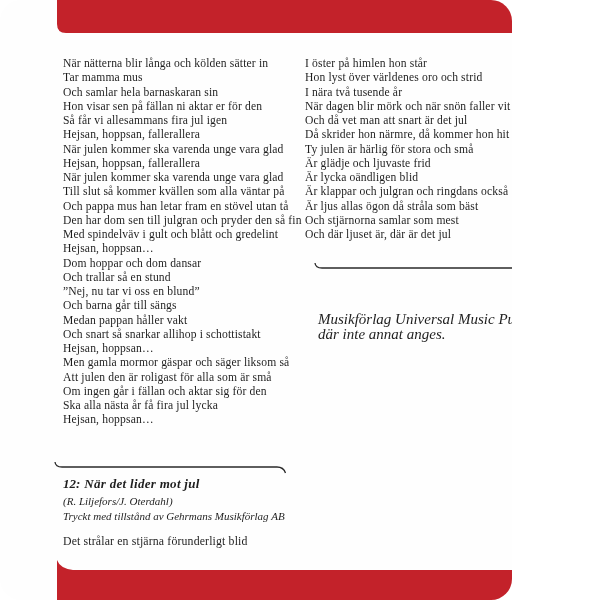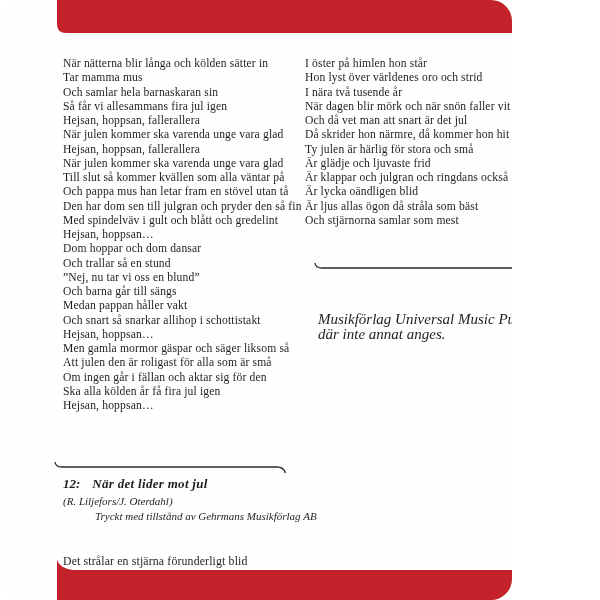--- a/index.html
+++ b/index.html
@@ -38,41 +38,39 @@
   .left-lyrics  { left: 63px; top: 57px;  width: 252px; }
   .right-lyrics { left: 305px; top: 57px; width: 232px; }
 
   .song-header {
     left: 63px; top: 476px;
     font-style: italic;
     font-size: 13px;
     white-space: nowrap;
   }
   .song-number { font-weight: bold; }
-  .song-title  { font-weight: bold; margin-left: 12px; letter-spacing: 0.3px; }
+  .song-title  { font-weight: bold; margin-left: 4px; letter-spacing: 0.3px; }
 
   .song-credits {
     left: 63px; top: 495px;
     font-style: italic;
     font-size: 11px;
     white-space: nowrap;
   }
   .song-license {
     left: 63px; top: 510px;
     font-style: italic;
     font-size: 11px;
     white-space: nowrap;
-    margin-left: 32px;
   }
   .song-first-line {
     left: 63px; top: 534px;
     font-size: 11.8px;
     letter-spacing: 0.15px;
     white-space: nowrap;
-    margin-top: 20px;
   }
   .right-footer {
     left: 318px; top: 277px;
     font-style: italic;
     font-size: 15px;
     line-height: 15px;
     white-space: nowrap;
     margin-top: 35px;
   }
 </style>
@@ -85,57 +83,59 @@
     <path d="M57,0 H547 V43 Q544,34.5 530,33 H66 Q57,33 57,24 Z" fill="#c3222a"></path>
     <path d="M545,600 V579 Q545,570 536,570 H73 Q60,568.5 57,560 V600 Z" fill="#c3222a"></path>
     <path fill="none" stroke-width="1.3" d="M55,462 Q55.5,467 62,467 H277 Q283.5,467 285.5,473" stroke="#2a2a2a"></path>
     <path fill="none" stroke-width="1.3" d="M315,263 Q315.5,268 322,268 H537 Q543.5,268 545.5,274" stroke="#2a2a2a"></path>
   </svg>
 
   <div class="col lyrics left-lyrics">
       <div class="line">När nätterna blir långa och kölden sätter in</div>
       <div class="line">Tar mamma mus</div>
       <div class="line">Och samlar hela barnaskaran sin</div>
+      <div class="line">Hon visar sen på fällan ni aktar er för den</div>
       <div class="line">Så får vi allesammans fira jul igen</div>
       <div class="line">Hejsan, hoppsan, fallerallera</div>
       <div class="line">När julen kommer ska varenda unge vara glad</div>
       <div class="line">Hejsan, hoppsan, fallerallera</div>
       <div class="line">När julen kommer ska varenda unge vara glad</div>
       <div class="line">Till slut så kommer kvällen som alla väntar på</div>
       <div class="line">Och pappa mus han letar fram en stövel utan tå</div>
       <div class="line">Den har dom sen till julgran och pryder den så fin</div>
       <div class="line">Med spindelväv i gult och blått och gredelint</div>
       <div class="line">Hejsan, hoppsan…</div>
       <div class="line">Dom hoppar och dom dansar</div>
       <div class="line">Och trallar så en stund</div>
       <div class="line">”Nej, nu tar vi oss en blund”</div>
       <div class="line">Och barna går till sängs</div>
       <div class="line">Medan pappan håller vakt</div>
       <div class="line">Och snart så snarkar allihop i schottistakt</div>
       <div class="line">Hejsan, hoppsan…</div>
       <div class="line">Men gamla mormor gäspar och säger liksom så</div>
       <div class="line">Att julen den är roligast för alla som är små</div>
       <div class="line">Om ingen går i fällan och aktar sig för den</div>
-      <div class="line">Ska alla kölden år få fira jul igen</div>
+      <div class="line">Ska alla nästa år få fira jul lycka</div>
       <div class="line">Hejsan, hoppsan…</div>
     </div>
 
   <div class="col lyrics right-lyrics">
       <div class="line">I öster på himlen hon står</div>
       <div class="line">Hon lyst över världenes oro och strid</div>
       <div class="line">I nära två tusende år</div>
       <div class="line">När dagen blir mörk och när snön faller vit</div>
       <div class="line">Och då vet man att snart är det jul</div>
       <div class="line">Då skrider hon närmre, då kommer hon hit</div>
       <div class="line">Ty julen är härlig för stora och små</div>
       <div class="line">Är glädje och ljuvaste frid</div>
+      <div class="line">Är lycka oändligen blid</div>
       <div class="line">Är klappar och julgran och ringdans också</div>
-      <div class="line">Är lycka oändligen blid</div>
       <div class="line">Är ljus allas ögon då stråla som bäst</div>
       <div class="line">Och stjärnorna samlar som mest</div>
+      <div class="line">Och där ljuset är, där är det jul</div>
     </div>
 
   <div class="col song-header">
     <span class="song-number">12:</span><span class="song-title">När det lider mot jul</span>
   </div>
 
   <div class="col song-credits">(R. Liljefors/J. Oterdahl)</div>
 
   <div class="col song-license">Tryckt med tillstånd av Gehrmans Musikförlag AB</div>
 

